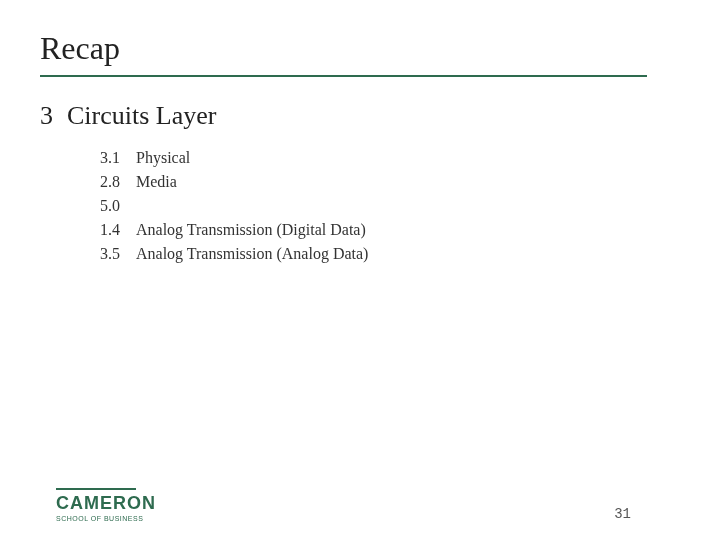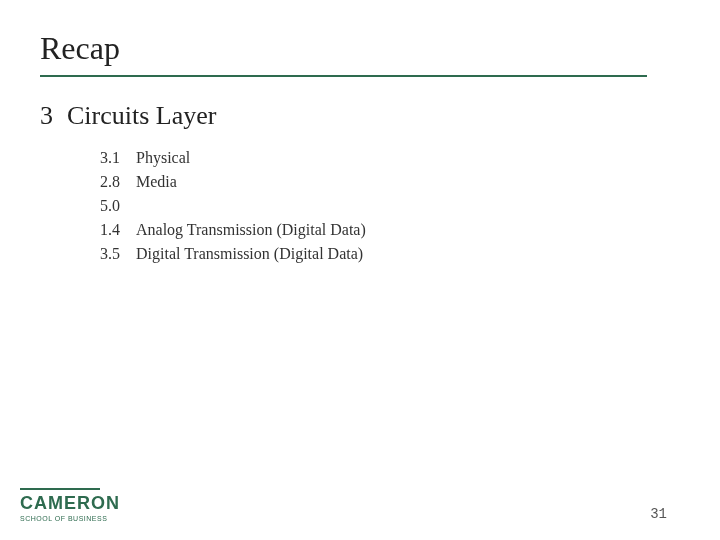--- a/index.html
+++ b/index.html
@@ -81,21 +81,21 @@
     }
 
     .footer {
       position: absolute;
       bottom: 18px;
       left: 0;
       right: 0;
       display: flex;
       justify-content: space-between;
       align-items: flex-end;
-      padding: 0 20px;
+      padding: 0 56px;
     }
 
     .footer-logo {
       display: flex;
       flex-direction: column;
       align-items: flex-start;
     }
 
     .logo-cameron {
       font-size: 18px;
@@ -151,21 +151,21 @@
     </li>
     <li class="subsection-item">
       <span class="subsection-number">5.0</span>
     </li>
     <li class="subsection-item">
       <span class="subsection-number">1.4</span>
       <span class="subsection-label">Analog Transmission (Digital Data)</span>
     </li>
     <li class="subsection-item">
       <span class="subsection-number">3.5</span>
-      <span class="subsection-label">Digital Transmission (Digital Data)</span>
+      <span class="subsection-label">Analog Transmission (Analog Data)</span>
     </li>
   </ul>
 
   <div class="footer">
     <div class="footer-logo">
       <div class="logo-line"></div>
       <span class="logo-cameron">CAMERON</span>
       <span class="logo-subtitle">School of Business</span>
     </div>
     <span class="page-number">31</span>

